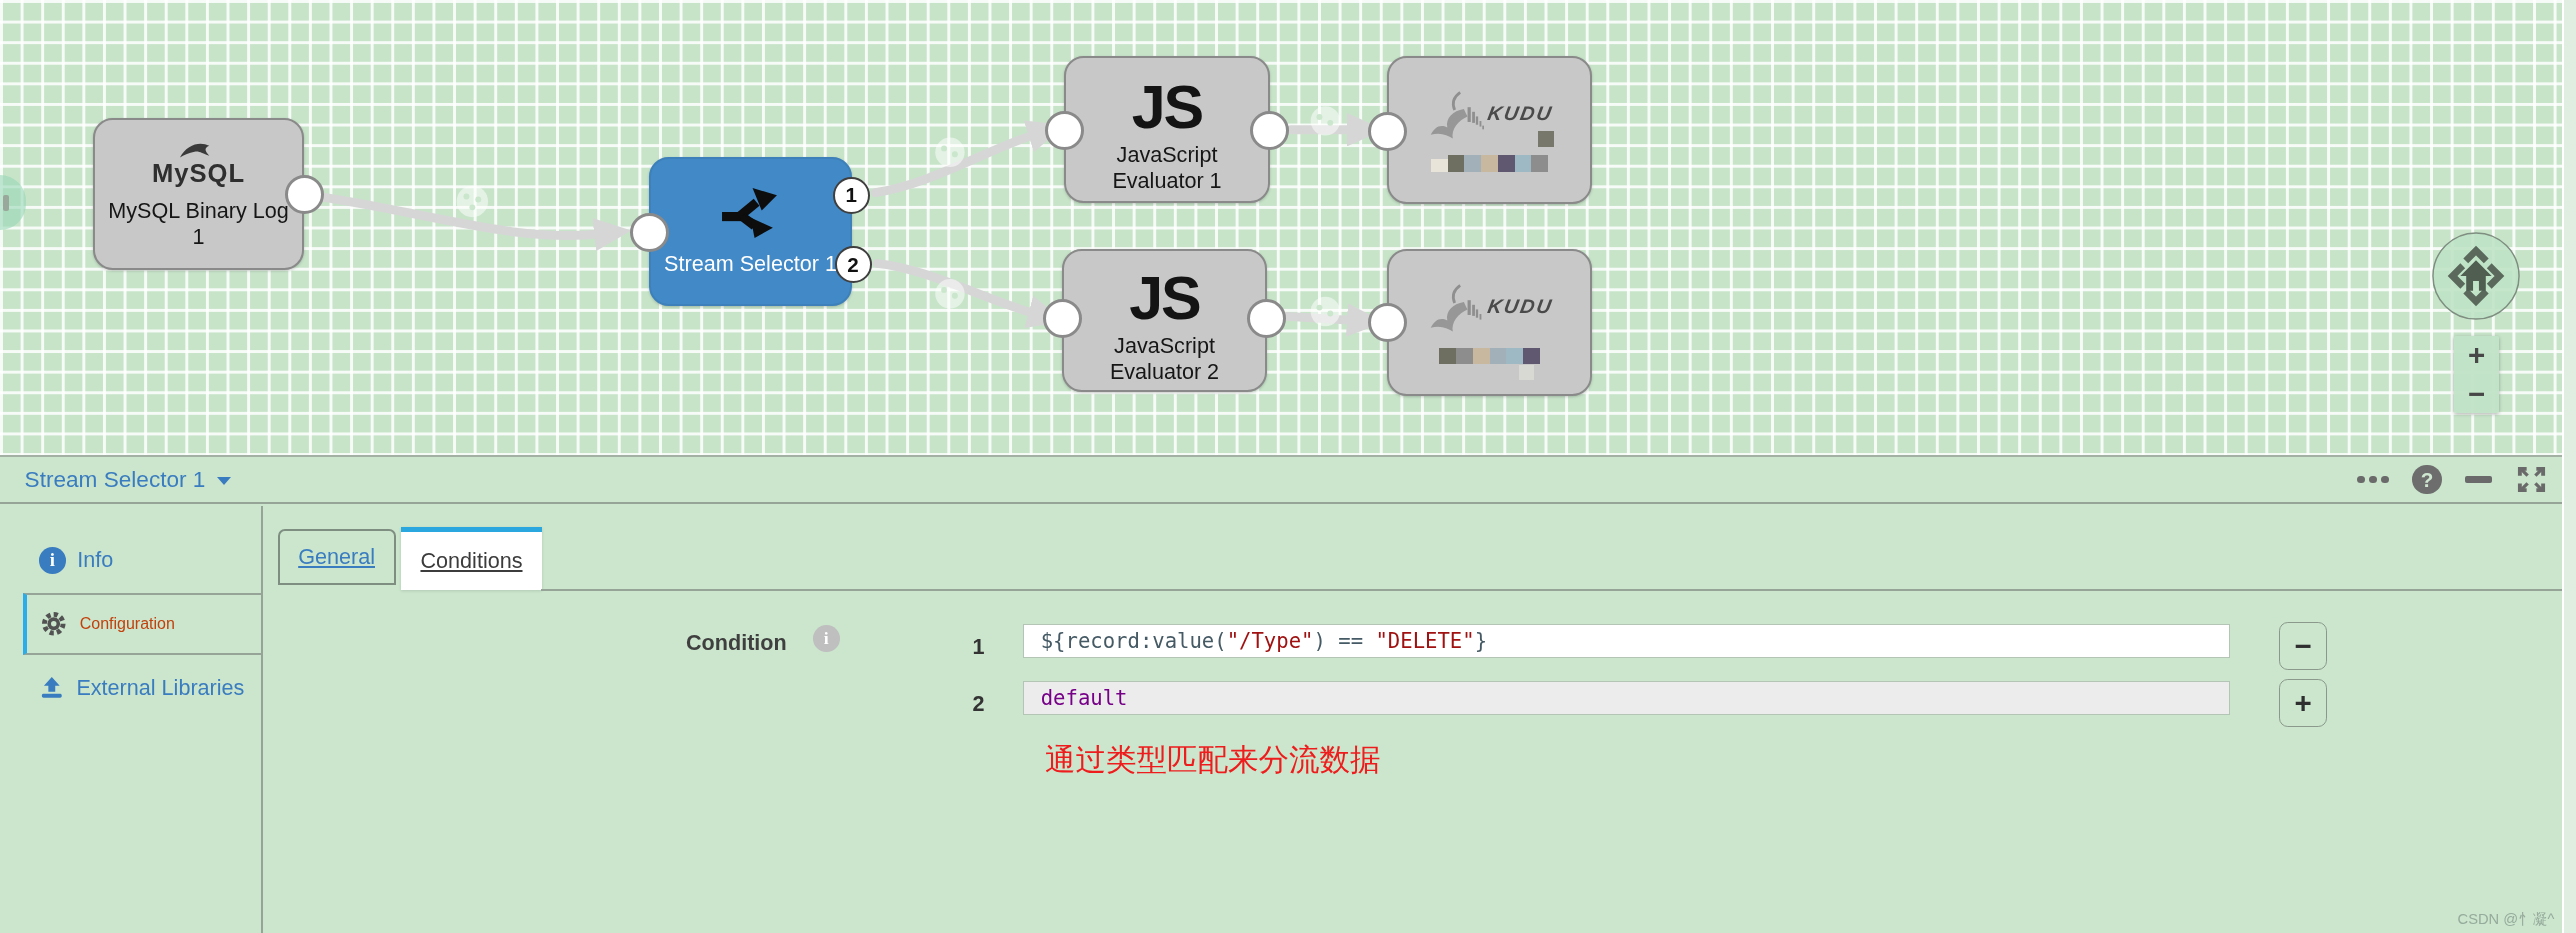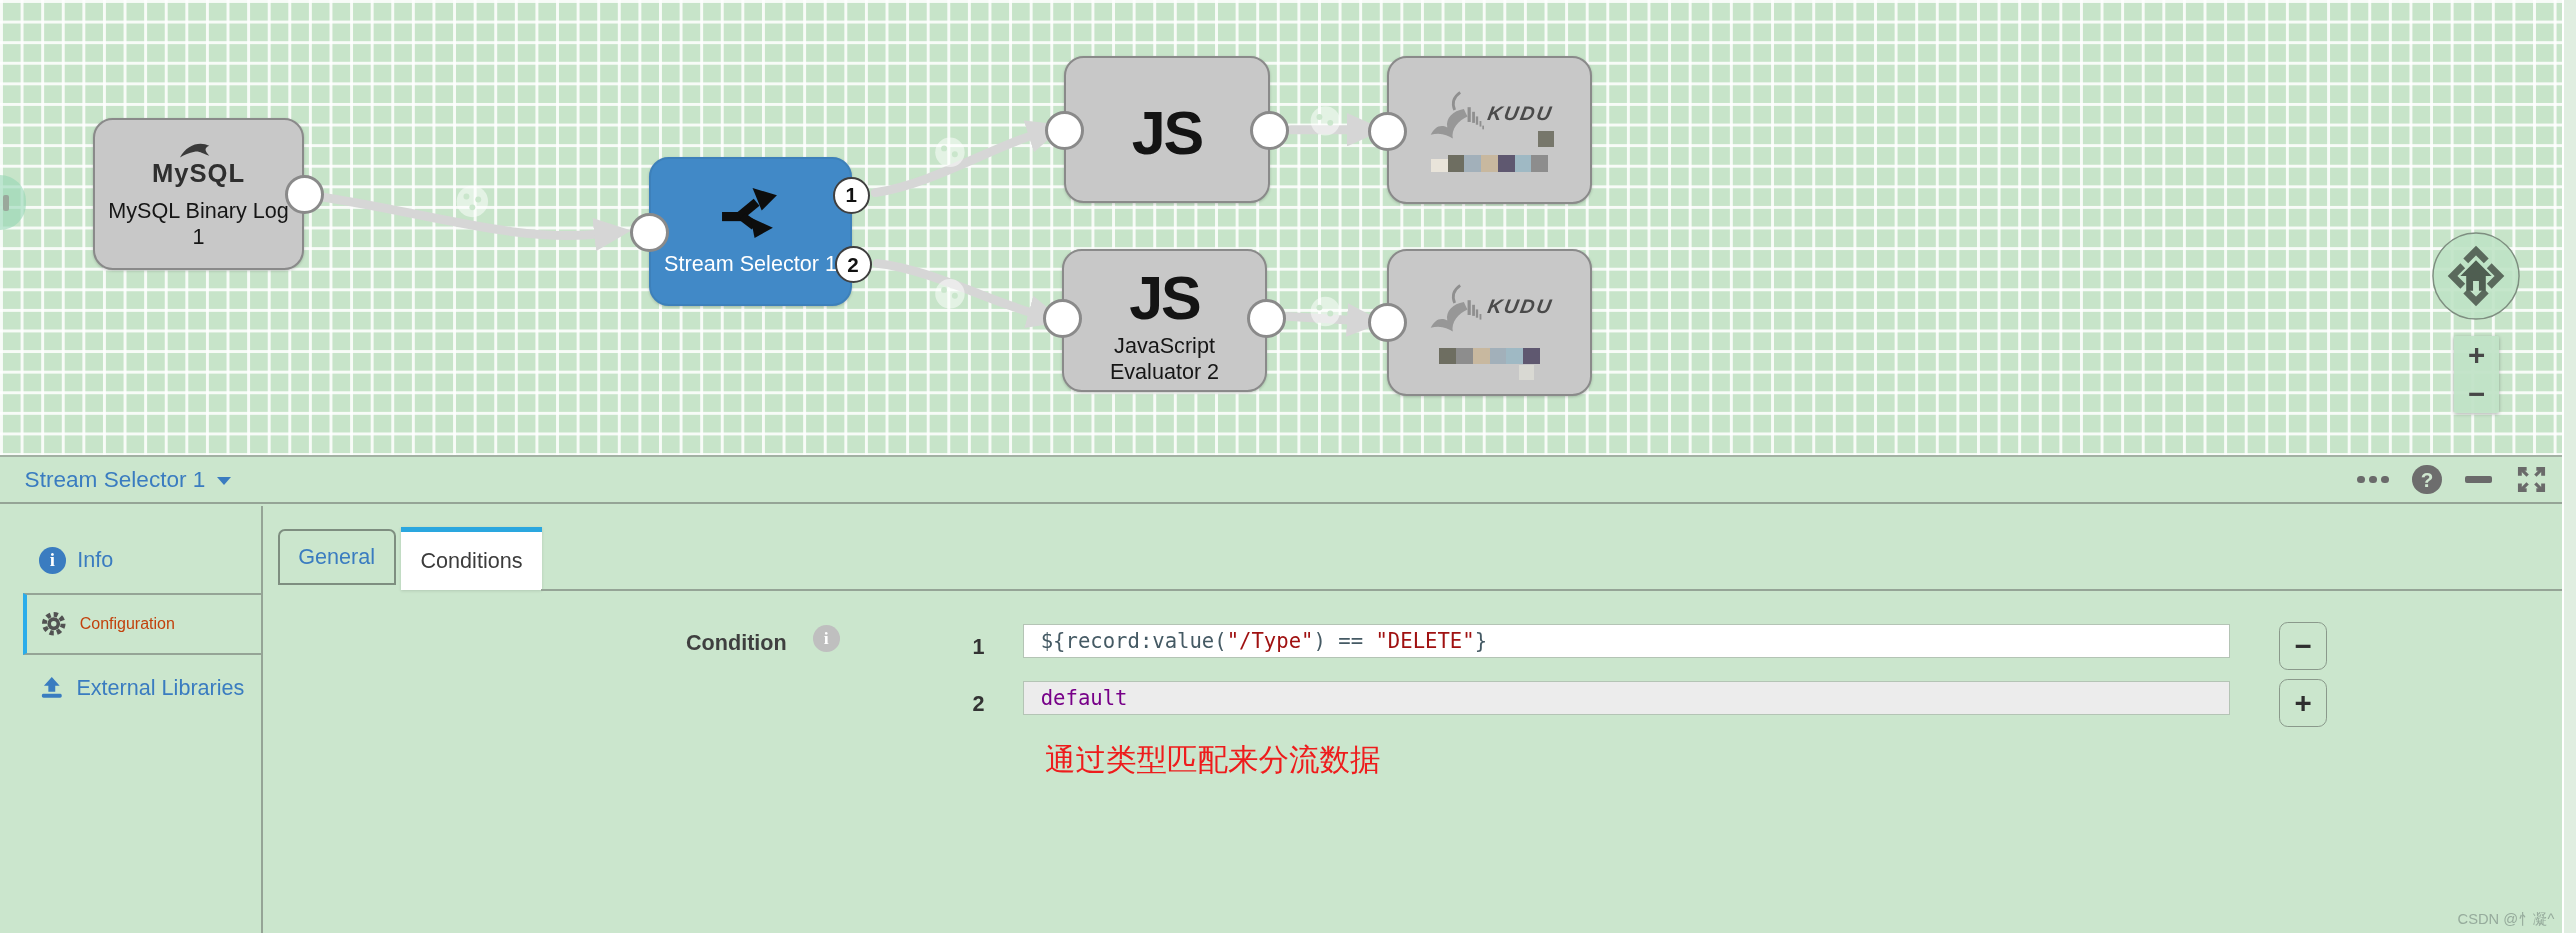--- a/index.html
+++ b/index.html
@@ -88,21 +88,21 @@
   .side-sel { position:absolute; left:22.6px; right:-2px; top:87px; height:62px;
     border-top:2px solid #95a496; border-bottom:2px solid #95a496; border-left:4.9px solid #2badea;
     display:flex; align-items:center; gap:11.8px; padding-left:13.8px;
     font-size:16px; color:#c2410c; cursor:pointer; }
   .icon-info { width:26.5px; height:26.5px; border-radius:50%; background:#3a7cc0; color:#fff;
     display:flex; align-items:center; justify-content:center; }
   .icon-info::before { content:"i"; font-family:"Liberation Serif", serif; font-weight:bold; font-size:18.7px; }
 
   .content { position:absolute; left:257px; top:0; right:0; bottom:0; }
   .tab { position:absolute; display:flex; align-items:center; justify-content:center;
-    font-size:21.6px; cursor:pointer; }
+    font-size:21.6px; cursor:pointer;text-decoration:underline; }
   .tab-general { left:20.6px; top:22.6px; width:118px; height:56px;
     border:2px solid #7e8e80; border-radius:6.9px 6.9px 0 0; color:#3a7cc0; }
   .tab-conditions { left:144px; top:20.6px; width:141px; height:63px; background:#fff;
     border-top:5.9px solid #2aa7df; color:#3c3c3c; box-shadow:0 1px 2.9px rgba(0,0,0,.12); }
   .tabs-line { position:absolute; left:284px; right:0; top:83px; height:2px; background:#95a496; }
 
   .cond-label { position:absolute; left:429px; top:124px; font-size:21.6px; font-weight:bold; color:#3f3f3f; }
   .cond-info { position:absolute; left:556px; top:119px; width:26.5px; height:26.5px; border-radius:50%;
     background:#bfbfbf; color:#fff; display:flex; align-items:center; justify-content:center; }
   .cond-info::before { content:"i"; font-family:"Liberation Serif", serif; font-weight:bold; font-size:17.7px; }
@@ -189,20 +189,21 @@
         <polygon points="30,31 52,41 34,51" fill="#0d0d0d"></polygon>
       </svg>
       <div class="node-label" style="margin-top:11.8px">Stream Selector 1</div>
       <span class="port" style="left:-20.6px; top:54px;"></span>
       <span class="port badge" style="right:-19.7px; top:17.7px;">1</span>
       <span class="port badge" style="right:-21.6px; top:87px;">2</span>
     </div>
 
     <div class="node node-js1">
       <div class="js-logo">JS</div>
+      <div class="node-label">JavaScript Evaluator 1</div>
       <span class="port" style="left:-20.6px; top:53px;"></span>
       <span class="port" style="right:-20.6px; top:53px;"></span>
     </div>
 
     <div class="node node-kudu1">
       <div class="kudu-logo">
         <svg width="59" height="55" viewBox="0 0 64 58">
           <path d="M36 4 C29 9 27 16 30 23" stroke="#8f8f8f" stroke-width="3" fill="none"></path>
           <path d="M40 22 C28 24 20 32 22 42 C14 38 8 42 4 50 C14 47 22 50 28 54 C26 44 34 34 44 30 C42 27 41 24 40 22 Z" fill="#979797"></path>
           <g fill="#8f8f8f">

